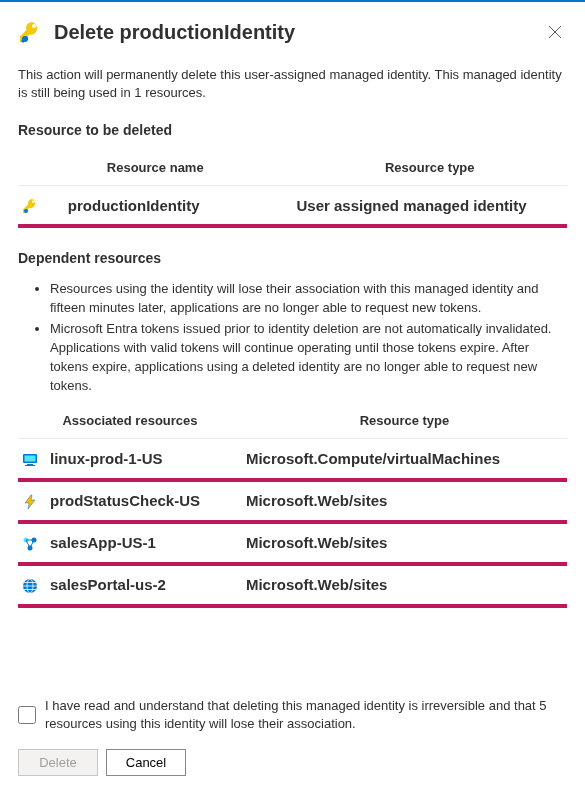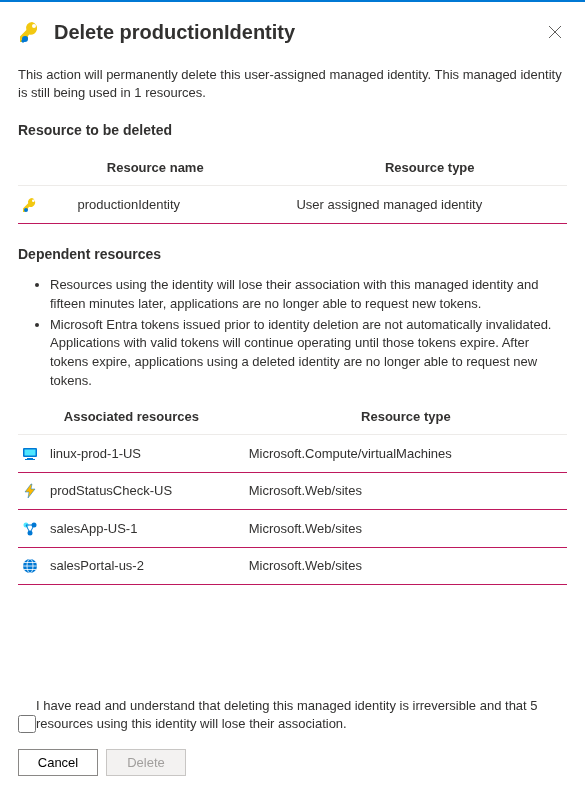--- a/index.html
+++ b/index.html
@@ -63,23 +63,24 @@
     }
     .table th {
       text-align: center;
       font-weight: 600;
       font-size: 13px;
       padding: 8px 4px 10px 4px;
       border-bottom: 1px solid #edebe9;
     }
     .table td {
       padding: 10px 4px;
-      font-size: 13px;
-      border-bottom: 1px solid #be185d;
+      font-size: 15px;
+      border-bottom: 4px solid #be185d;
       vertical-align: middle;
+      font-weight: bold;
     }
     .col-name { width: 50%; }
     .col-type { width: 50%; }
     .row-icon-cell {
       width: 28px;
       padding-left: 2px;
       padding-right: 6px;
     }
     .row-icon {
       width: 16px;
@@ -96,22 +97,22 @@
     }
     .dep-list li {
       font-size: 13px;
       line-height: 1.45;
       margin-bottom: 2px;
     }
     .assoc-table th:first-child { padding-left: 4px; }
     .spacer { flex: 1; }
     .consent {
       display: flex;
-      gap: 0;
-      align-items: flex-end;
+      gap: 9px;
+      align-items: center;
       margin-bottom: 16px;
     }
     .consent input[type="checkbox"] {
       width: 18px;
       height: 18px;
       margin-top: 1px;
       flex-shrink: 0;
       border: 1px solid #323130;
     }
     .consent-label {
@@ -251,17 +252,17 @@
   </div>
 
   <div class="spacer"></div>
 
   <label class="consent">
     <input type="checkbox" style="">
     <span class="consent-label">I have read and understand that deleting this managed identity is irreversible and that 5 resources using this identity will lose their association.</span>
   </label>
 
   <div class="footer">
+    <button class="btn btn-primary" disabled="">Delete</button>
     <button class="btn">Cancel</button>
-    <button class="btn btn-primary" disabled="">Delete</button>
   </div>
 
 </div>
 
 </body></html>

